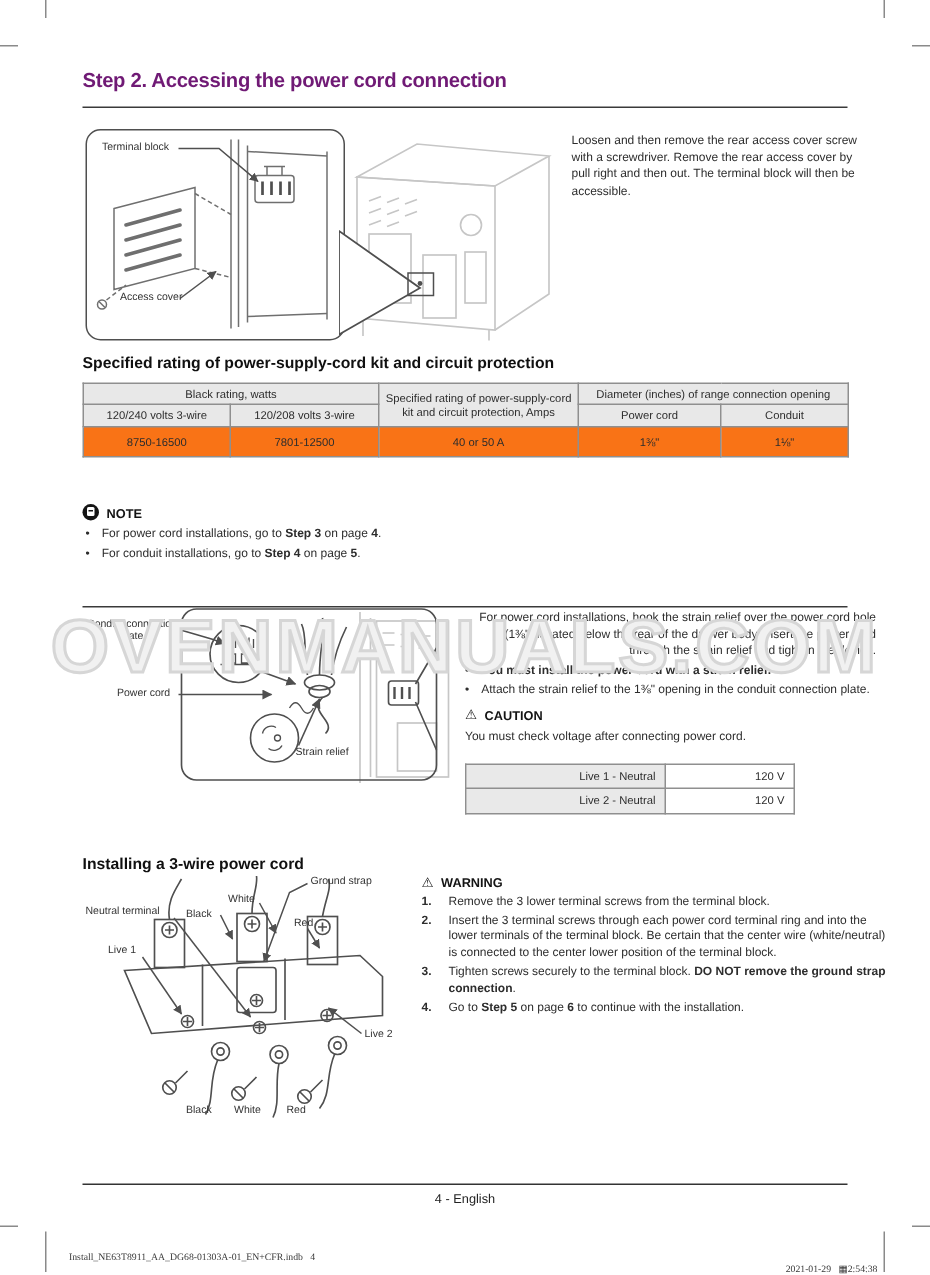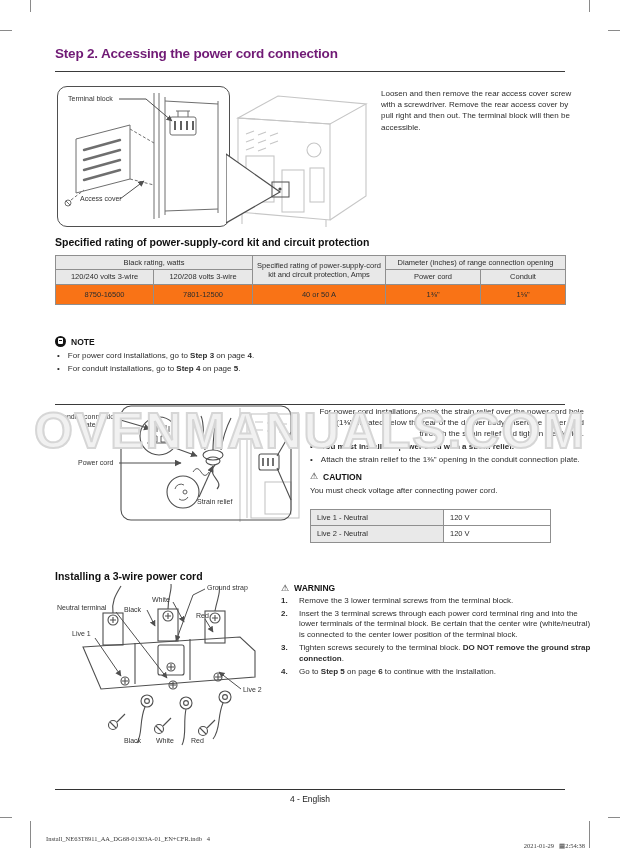--- a/index.html
+++ b/index.html
@@ -13,21 +13,21 @@
   .body-text{font-size:8px;line-height:1.4;color:#2d2d2d;}
   .fig-label{position:absolute;font-size:7px;color:#333;line-height:1.15;}
   .b{font-weight:bold;}
   
   table.rt{border-collapse:collapse;width:510px;font-size:7.5px;color:#2d2d2d;table-layout:fixed;}
   table.rt th,table.rt td{border:1px solid #8f8f8f;text-align:center;vertical-align:middle;
         font-weight:normal;padding:2px 3px;line-height:1.25;}
   table.rt th{background:#e8e8e8;}
   table.rt td{background:#f97316;height:15px;}
   
-  table.vt{border-collapse:collapse;width:241px;font-size:7.5px;table-layout:fixed;}
+  table.vt{border-collapse:collapse;width:220px;font-size:7.5px;table-layout:fixed;text-align:right;}
   table.vt td{border:1px solid #8f8f8f;padding:3.5px 6px;line-height:1.1;}
   table.vt td.k{background:#e9e9e9;width:120px;}
   
   .icon-row{display:flex;align-items:center;gap:5px;}
   .note-icon{width:11px;height:11px;border-radius:50%;background:#141414;position:relative;flex:0 0 auto;}
   .note-icon::after{content:"";position:absolute;left:3px;top:2px;width:4.6px;height:6.4px;
         background:#fff;border-radius:1px;}
   .note-icon::before{content:"";position:absolute;left:4px;top:4px;width:2.6px;height:3px;
         border-top:0.8px solid #141414;border-bottom:0.8px solid #141414;z-index:1;}
   .icon-label{font-size:8.5px;font-weight:bold;color:#141414;}

